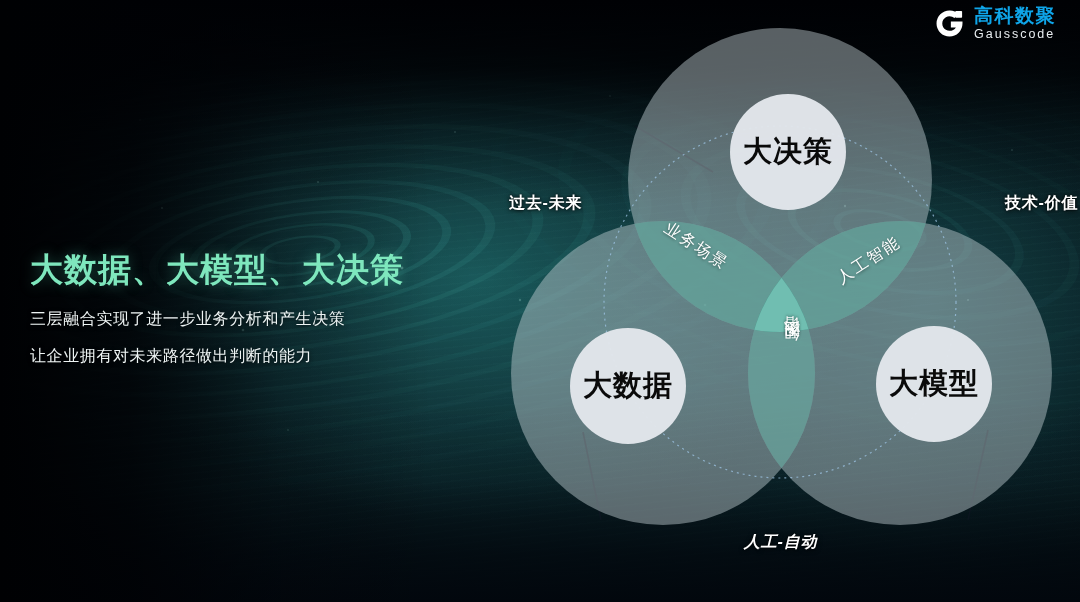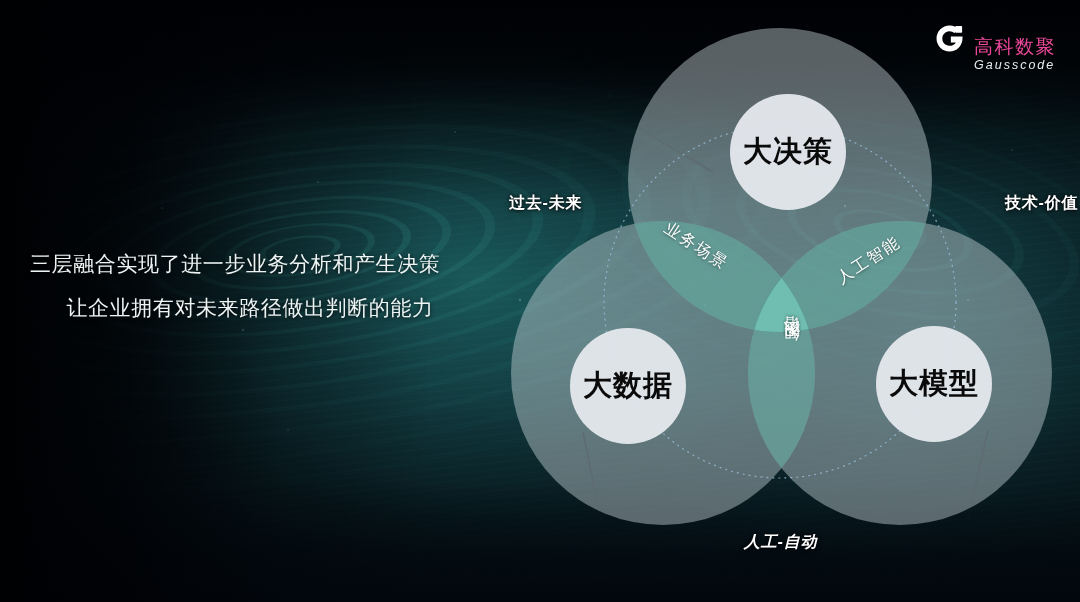--- a/index.html
+++ b/index.html
@@ -62,40 +62,39 @@
     position:absolute;left:30px;top:250px;width:440px;
   }
   .headline{
     font-size:33px;font-weight:700;letter-spacing:1px;
     color:#7ee7bd;
     margin:0 0 18px 0;line-height:1.2;
     text-shadow:0 0 14px rgba(90,220,180,.35);
     white-space:nowrap;
   }
   .subline{
-    font-size:21px;color:#eef4f4;margin:0 0 16px 0;
+    font-size:16px;color:#eef4f4;margin:0 0 16px 0;
     letter-spacing:.6px;line-height:1.35;font-weight:400;
     text-shadow:0 1px 4px rgba(0,0,0,.75);
   }
-  .subline:last-child{margin-bottom:0;text-align:center;}
+  .subline:last-child{margin-bottom:0;}
 
   
   .logo{
     position:absolute;right:24px;top:6px;
     display:flex;align-items:center;gap:9px;
   }
   .logo-mark{width:31px;height:31px;flex:0 0 auto;}
   .logo-words{display:flex;flex-direction:column;line-height:1;}
   .logo-cn{
-    font-size:19px;font-weight:400;color:#ec4899;letter-spacing:1.5px;margin-top:31px;
+    font-size:19px;font-weight:700;color:#0ea5e9;letter-spacing:1.5px;
   }
   .logo-en{
     font-size:12.5px;color:#e8edf0;letter-spacing:2.0px;margin-top:3px;
     font-weight:400;
-    font-style:italic;
   }
 
   
   .venn{position:absolute;left:0;top:0;width:1080px;height:602px;}
   .venn svg{display:block;width:1080px;height:602px;}
 
   .outer-label{
     position:absolute;
     font-size:16px;font-weight:700;color:#ffffff;letter-spacing:.8px;
     text-shadow:0 1px 5px rgba(0,0,0,.9), 0 0 2px rgba(0,0,0,.8);
@@ -277,20 +276,21 @@
     <div class="inter-label il-bizscene">业务场景</div>
     <div class="inter-label il-ai">人工智能</div>
     <div class="inter-label il-kg">知识图谱</div>
 
     <div class="outer-label ol-left">过去-未来</div>
     <div class="outer-label ol-right">技术-价值</div>
     <div class="outer-label ol-bottom">人工-自动</div>
   </div>
 
   <div class="left-copy">
+    <h1 class="headline">大数据、大模型、大决策</h1>
     <p class="subline">三层融合实现了进一步业务分析和产生决策</p>
     <p class="subline">让企业拥有对未来路径做出判断的能力</p>
   </div>
 
   <div class="logo">
     <span class="logo-mark">
       <svg viewBox="0 0 32 32" aria-hidden="true">
         <path d="M16 2.6 A13.4 13.4 0 1 0 29.4 16 L29.4 14.0 L17.4 14.0 L17.4 20.0 L22.6 20.0
                  A7.6 7.6 0 1 1 16 8.4 A7.6 7.6 0 0 1 21.1 10.4 L25.6 6.3
                  A13.35 13.35 0 0 0 16 2.6 Z" fill="#ffffff"></path>

